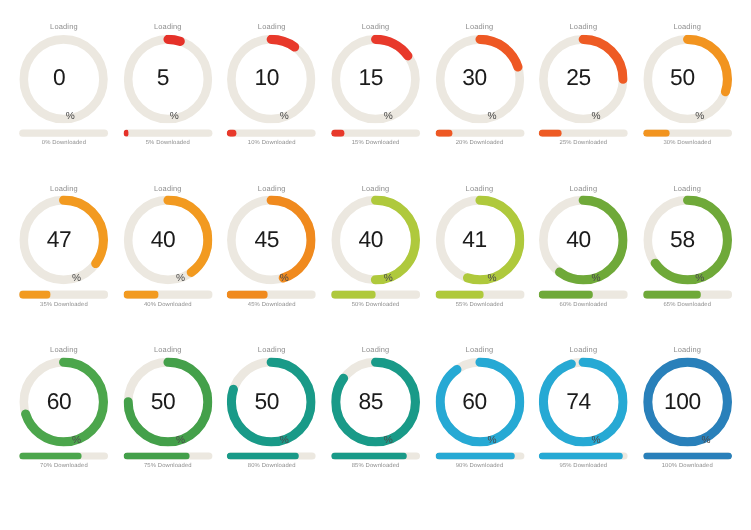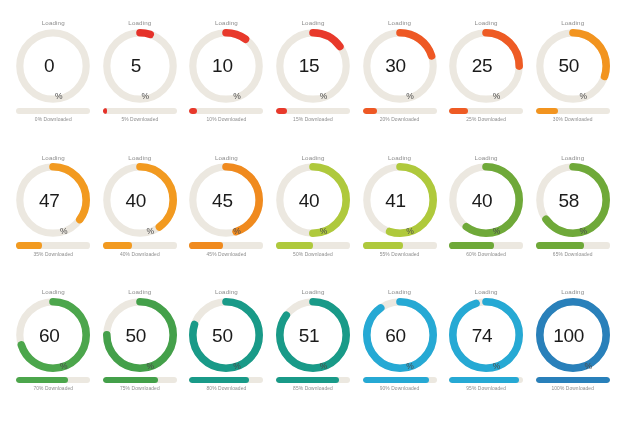--- a/index.html
+++ b/index.html
@@ -408,21 +408,21 @@
       <div class="downloaded-label">80% Downloaded</div>
     </div>
     <div class="gauge-cell">
       <div class="loading-label">Loading</div>
       <div class="ring-wrap">
         <svg viewBox="0 0 74 74">
           <circle class="ring-track" cx="37" cy="37" r="33.2"></circle>
           <circle class="ring-fill" cx="37" cy="37" r="33.2" stroke="#199A88" stroke-dasharray="177.31148936860794 31.29026282975434"></circle>
         </svg>
         <div class="ring-center">
-          <span class="pct-number">51</span>
+          <span class="pct-number">85</span>
           <span class="pct-sign">%</span>
         </div>
       </div>
       <div class="bar-track">
         <div class="bar-fill" style="background: rgb(25, 154, 136); width: 85%;"></div>
       </div>
       <div class="downloaded-label">85% Downloaded</div>
     </div>
     <div class="gauge-cell">
       <div class="loading-label">Loading</div>

